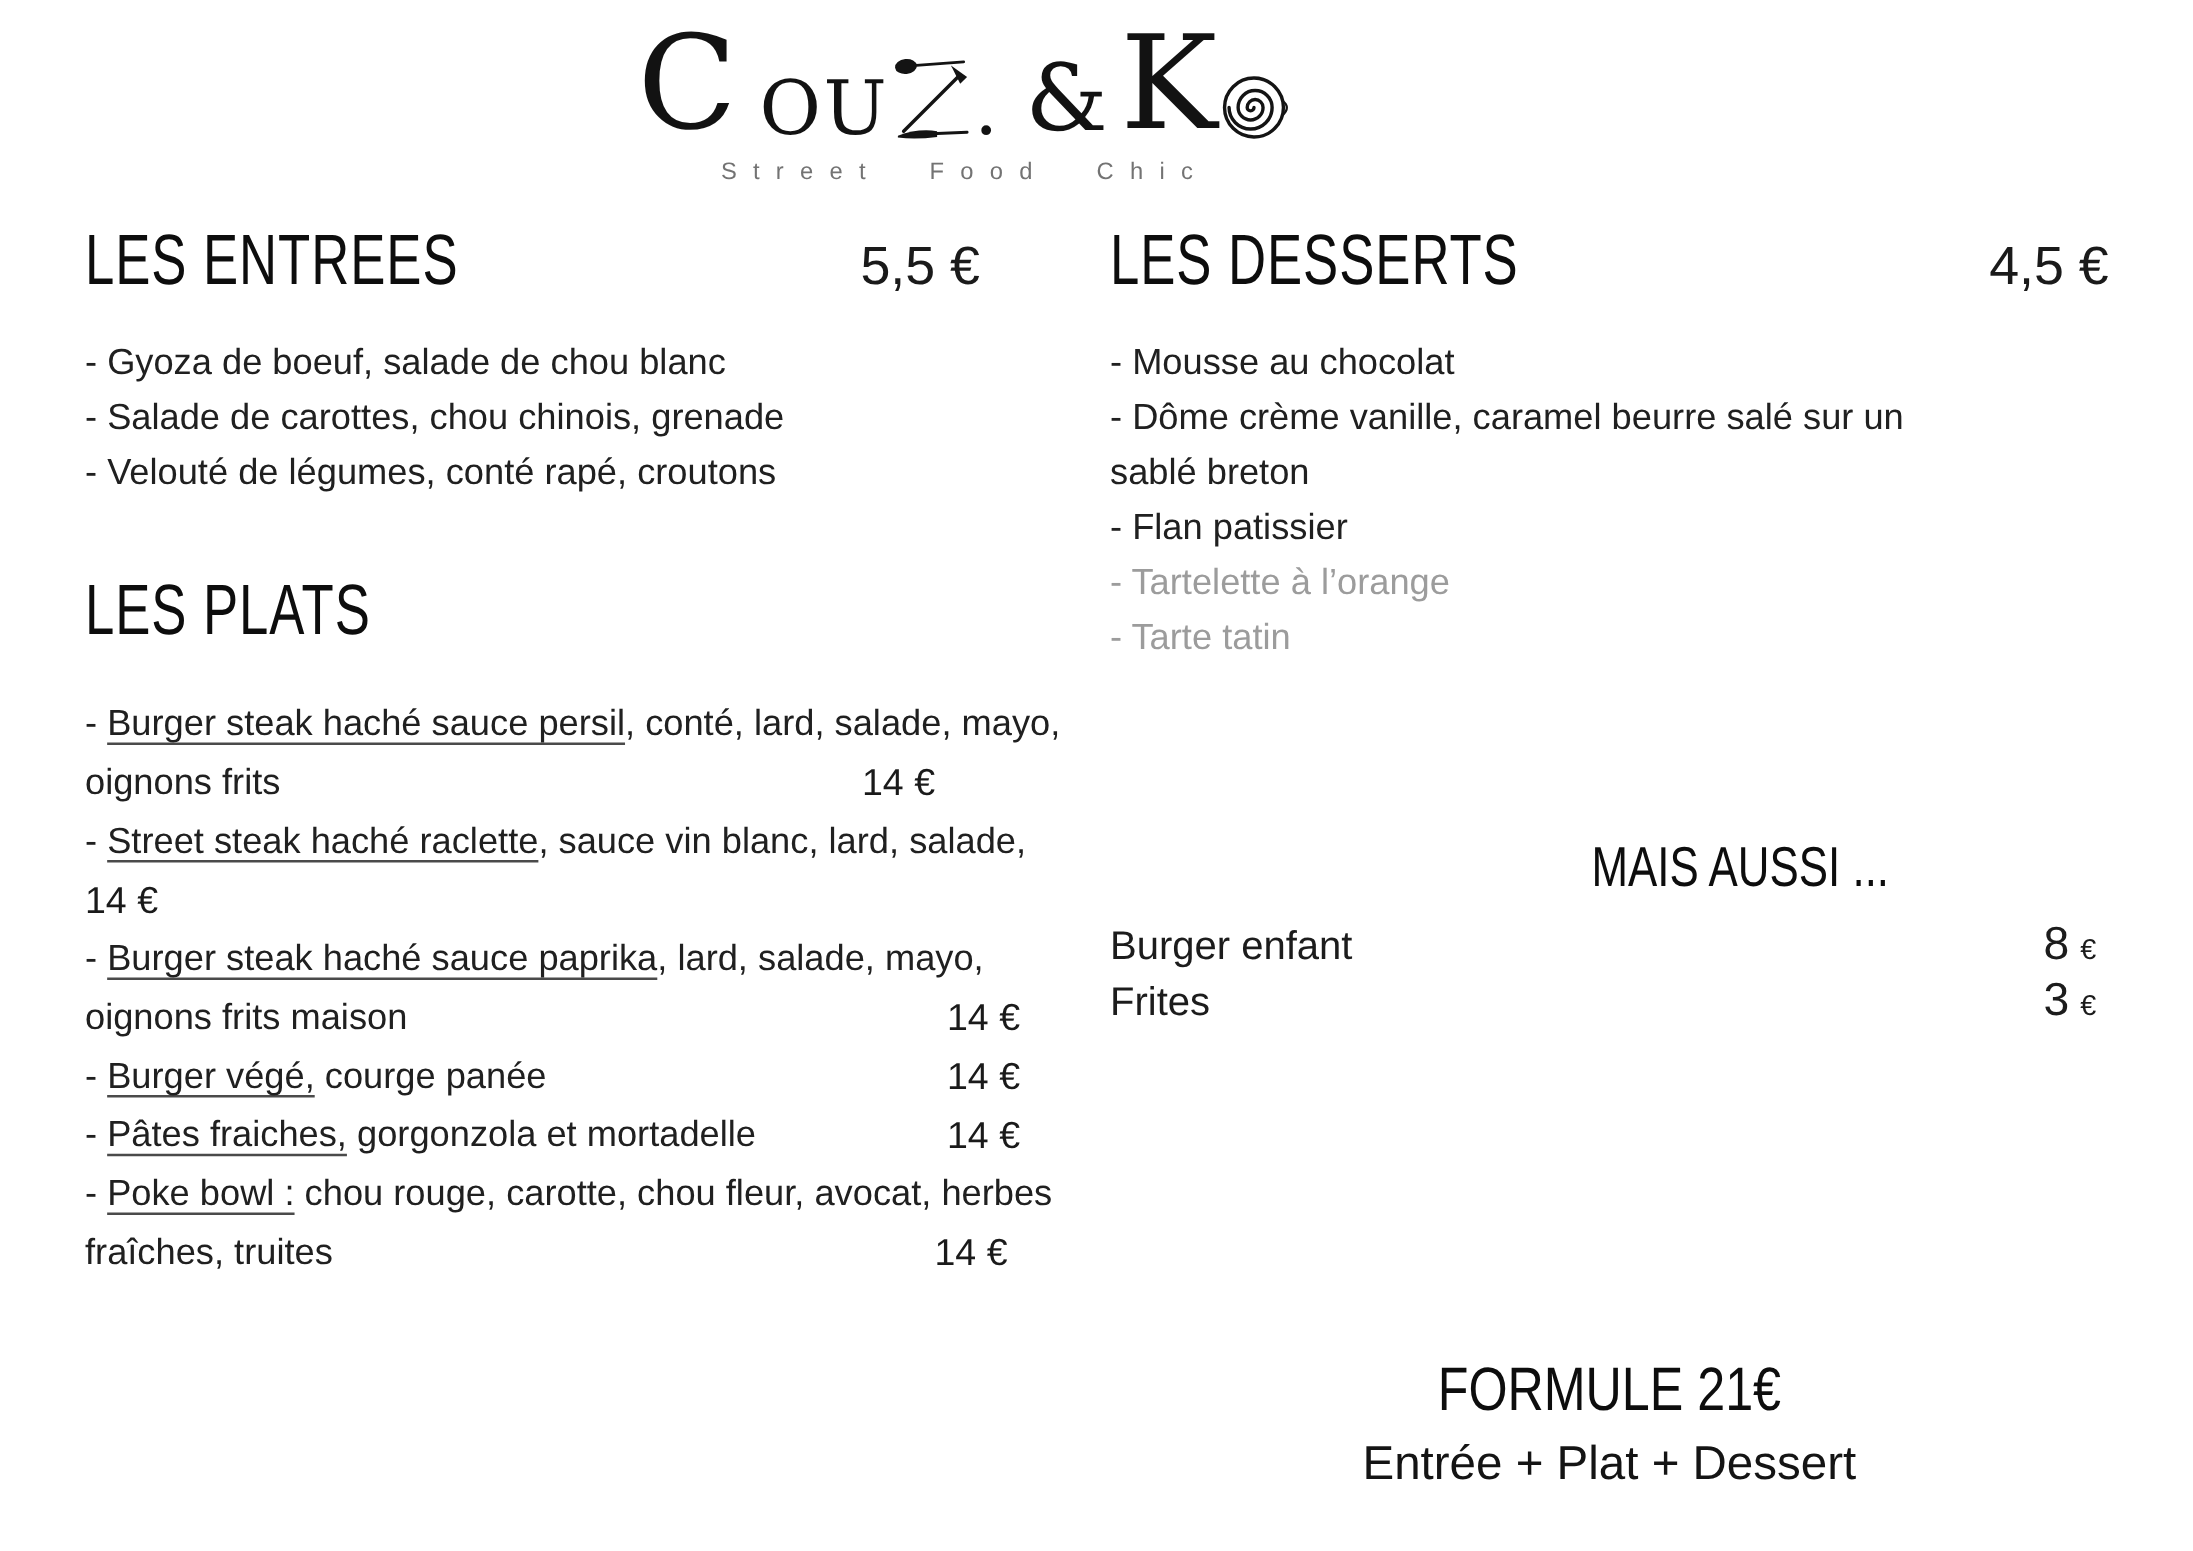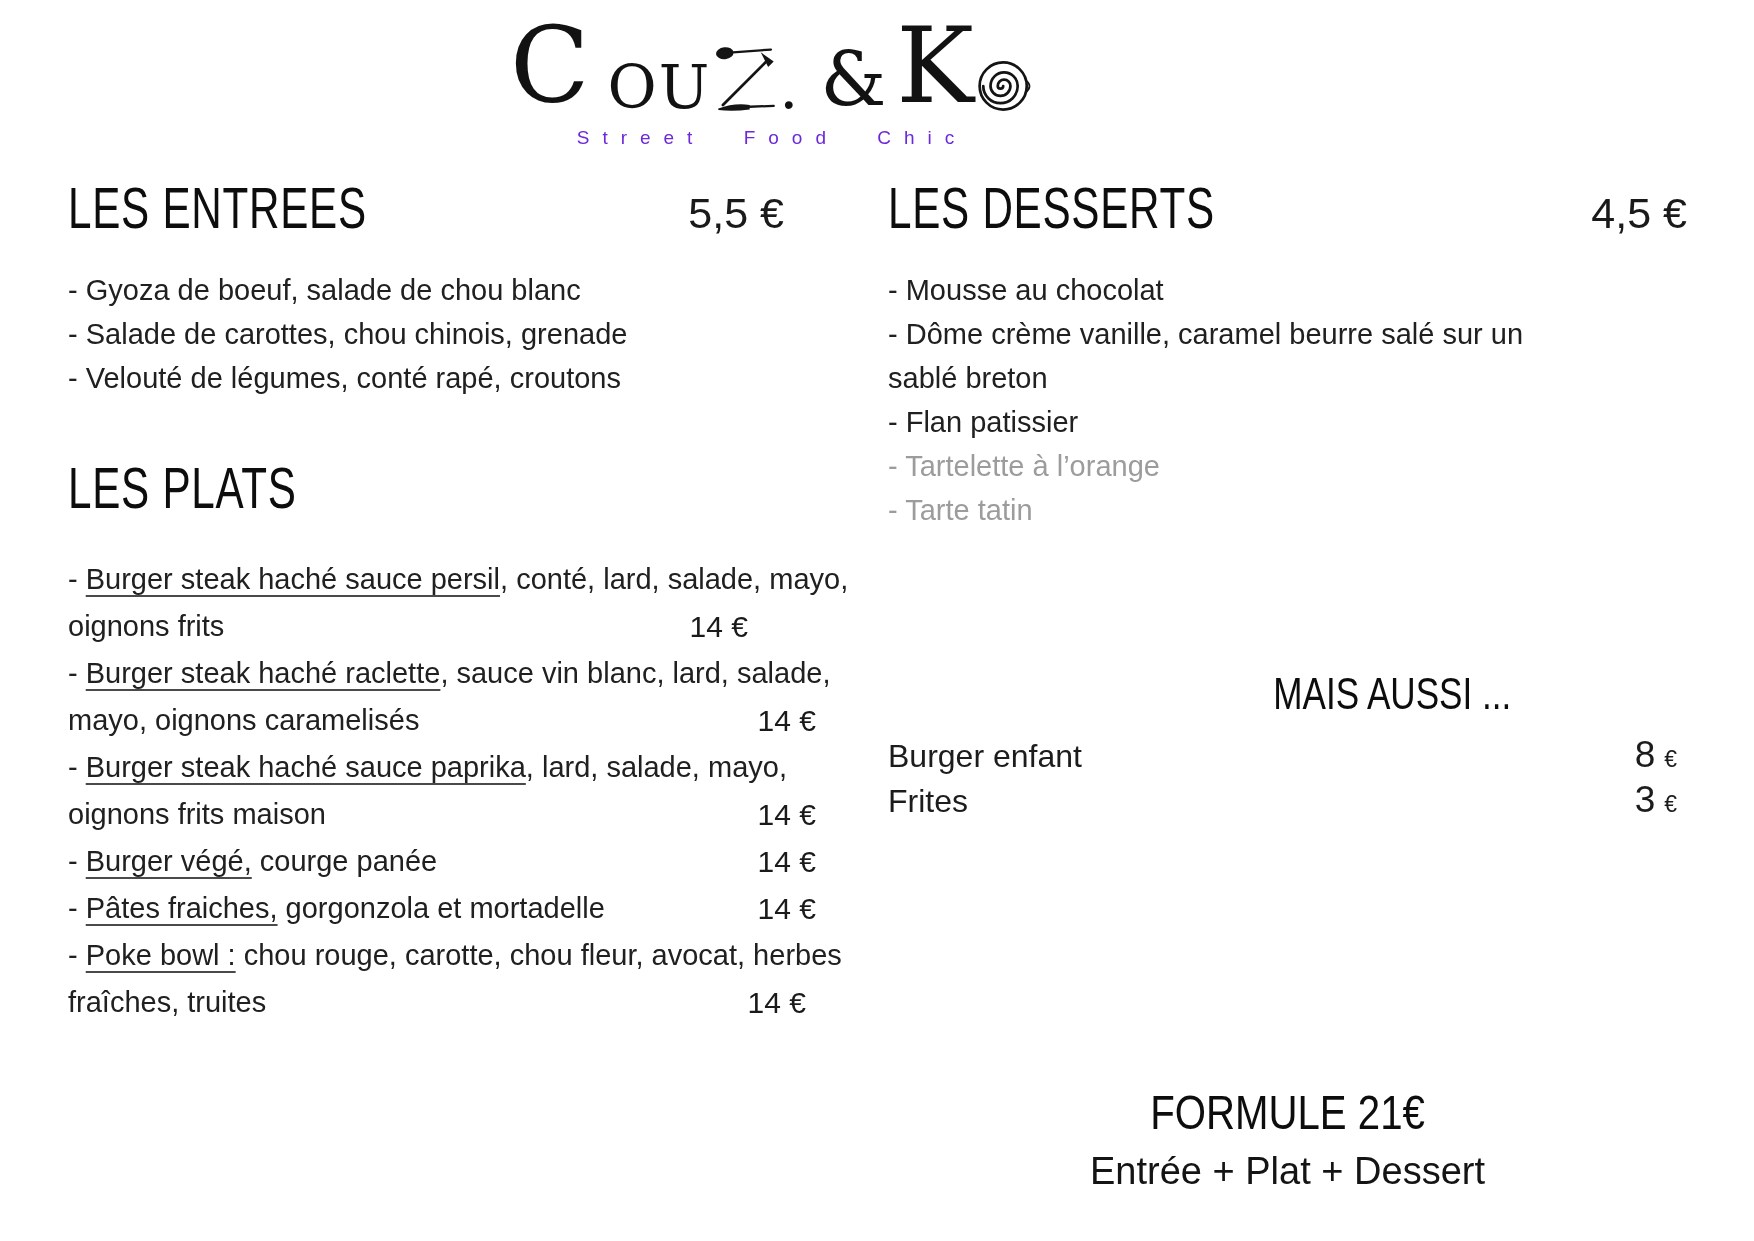--- a/index.html
+++ b/index.html
@@ -12,21 +12,21 @@
   .logo{position:absolute;top:14px;left:772px;transform:translateX(-50%);
         display:flex;flex-direction:column;align-items:center;}
   .logo-line{display:flex;align-items:flex-end;font-family:"DejaVu Serif","Liberation Serif",serif;color:#121212;line-height:1;}
   .lg-c{font-size:104px;}
   .lg-ou{font-size:60px;text-transform:uppercase;letter-spacing:2px;margin:0 2px 1px 18px;}
   .lg-z-icon{width:62px;height:72px;margin:0 2px 2px 2px;}
   .lg-dot{font-size:60px;margin-bottom:1px;}
   .lg-amp{font-size:74px;margin:0 10px 2px 22px;}
   .lg-k{font-size:104px;}
   .lg-bowl-icon{width:58px;height:58px;margin:0 0 3px 2px;}
-  .tagline{margin-top:9px;font-size:19px;letter-spacing:13px;word-spacing:20px;color:#6d28d9;white-space:nowrap;}
+  .tagline{margin-top:9px;font-size:19px;letter-spacing:13px;word-spacing:20px;color:#737373;white-space:nowrap;}
 
   
   .col{position:absolute;top:180px;}
   .col-left{left:68px;width:800px;}
   .col-right{left:888px;width:799px;}
 
   
   .sec-head{display:flex;justify-content:space-between;align-items:baseline;height:60px;}
   .sec-title{font-size:57px;font-weight:400;color:#0d0d0d;letter-spacing:1px;
              transform:scaleX(0.74);transform-origin:left bottom;white-space:nowrap;margin:0;line-height:1;}
@@ -120,24 +120,23 @@
             <span class="plat-text"><span>- </span><span class="u">Burger steak haché sauce persil</span><span>,  conté, lard, salade, mayo,</span></span>
           </div>
         <div class="plat-line">
             <span class="plat-text">oignons frits</span>
             <span class="plat-price pr-a">14 €</span>
           </div>
       </div>
 
       <div class="plat">
         <div class="plat-line">
-            <span class="plat-text"><span>- </span><span class="u">Burger steak haché raclette</span><span>, sauce vin blanc, lard, salade,</span></span>
-          </div>
-        <div class="plat-line">
-            <span class="plat-text">mayo, oignons caramelisés</span>
+            <span class="plat-text"><span>- </span><span class="u">Street steak haché raclette</span><span>, sauce vin blanc, lard, salade,</span></span>
+          </div>
+        <div class="plat-line">
             <span class="plat-price pr-b">14 €</span>
           </div>
       </div>
 
       <div class="plat">
         <div class="plat-line">
             <span class="plat-text"><span>- </span><span class="u">Burger steak haché sauce paprika</span><span>,  lard, salade, mayo,</span></span>
           </div>
         <div class="plat-line">
             <span class="plat-text">oignons frits maison</span>

